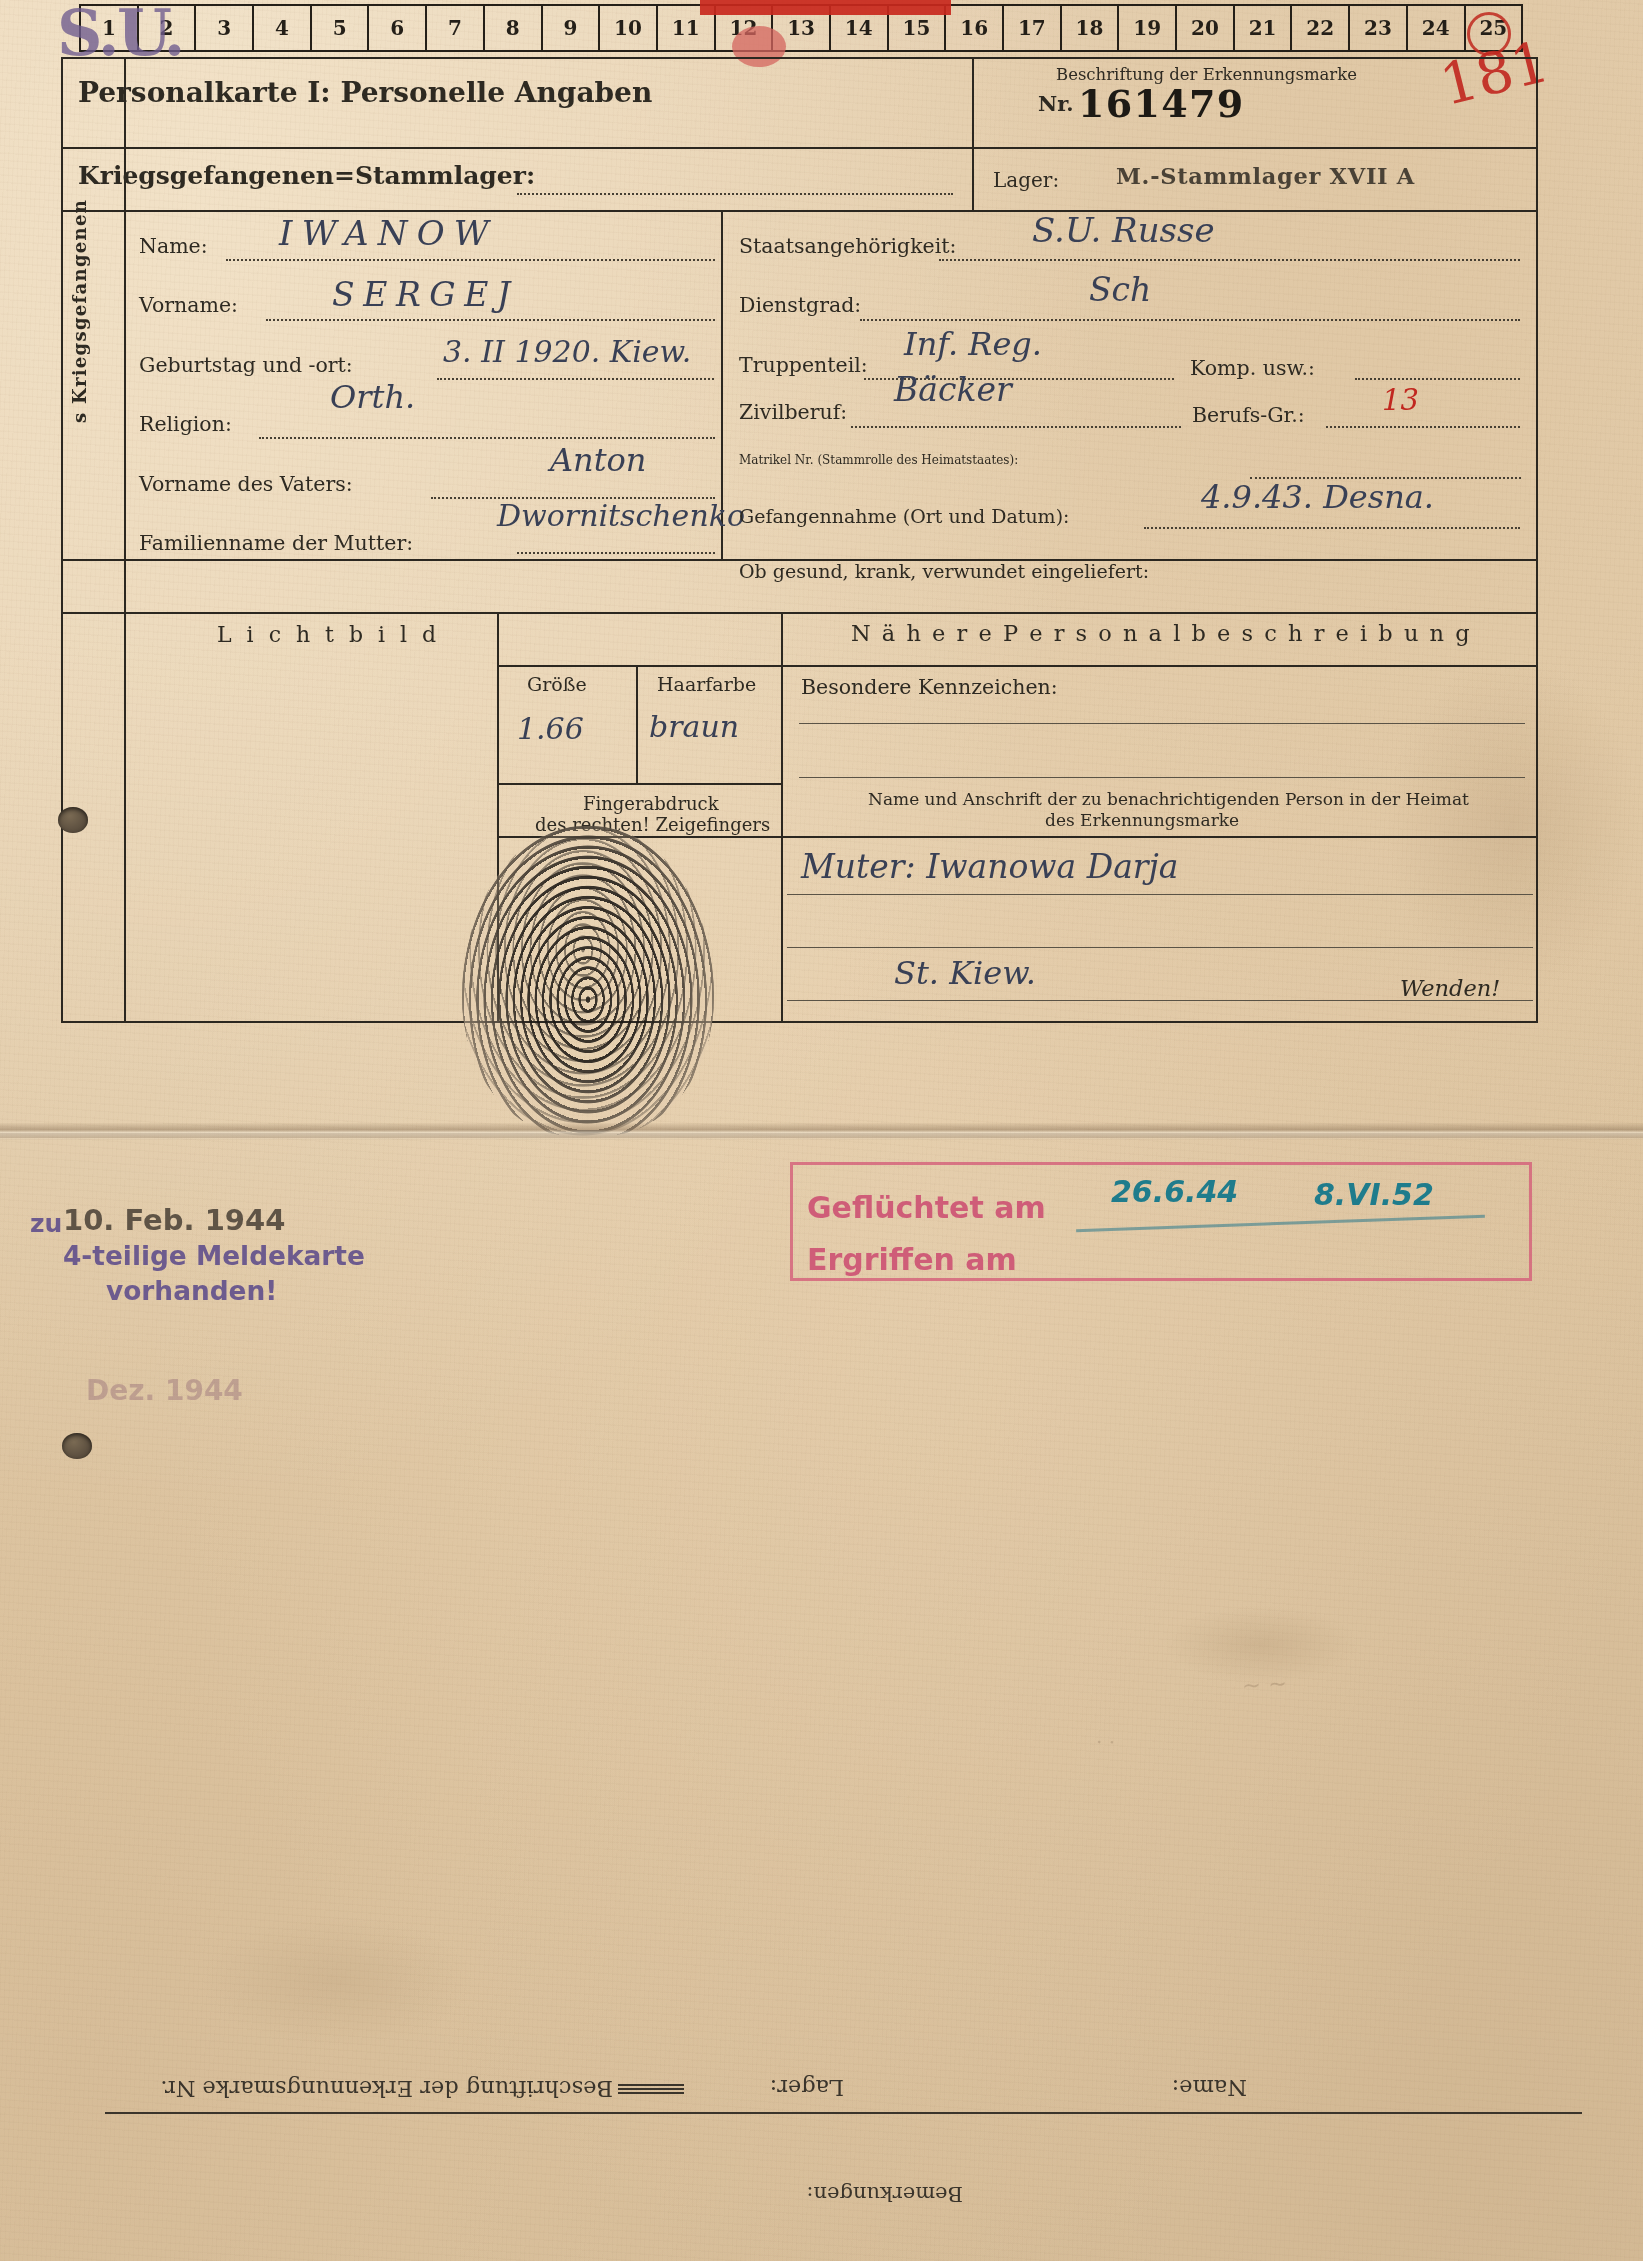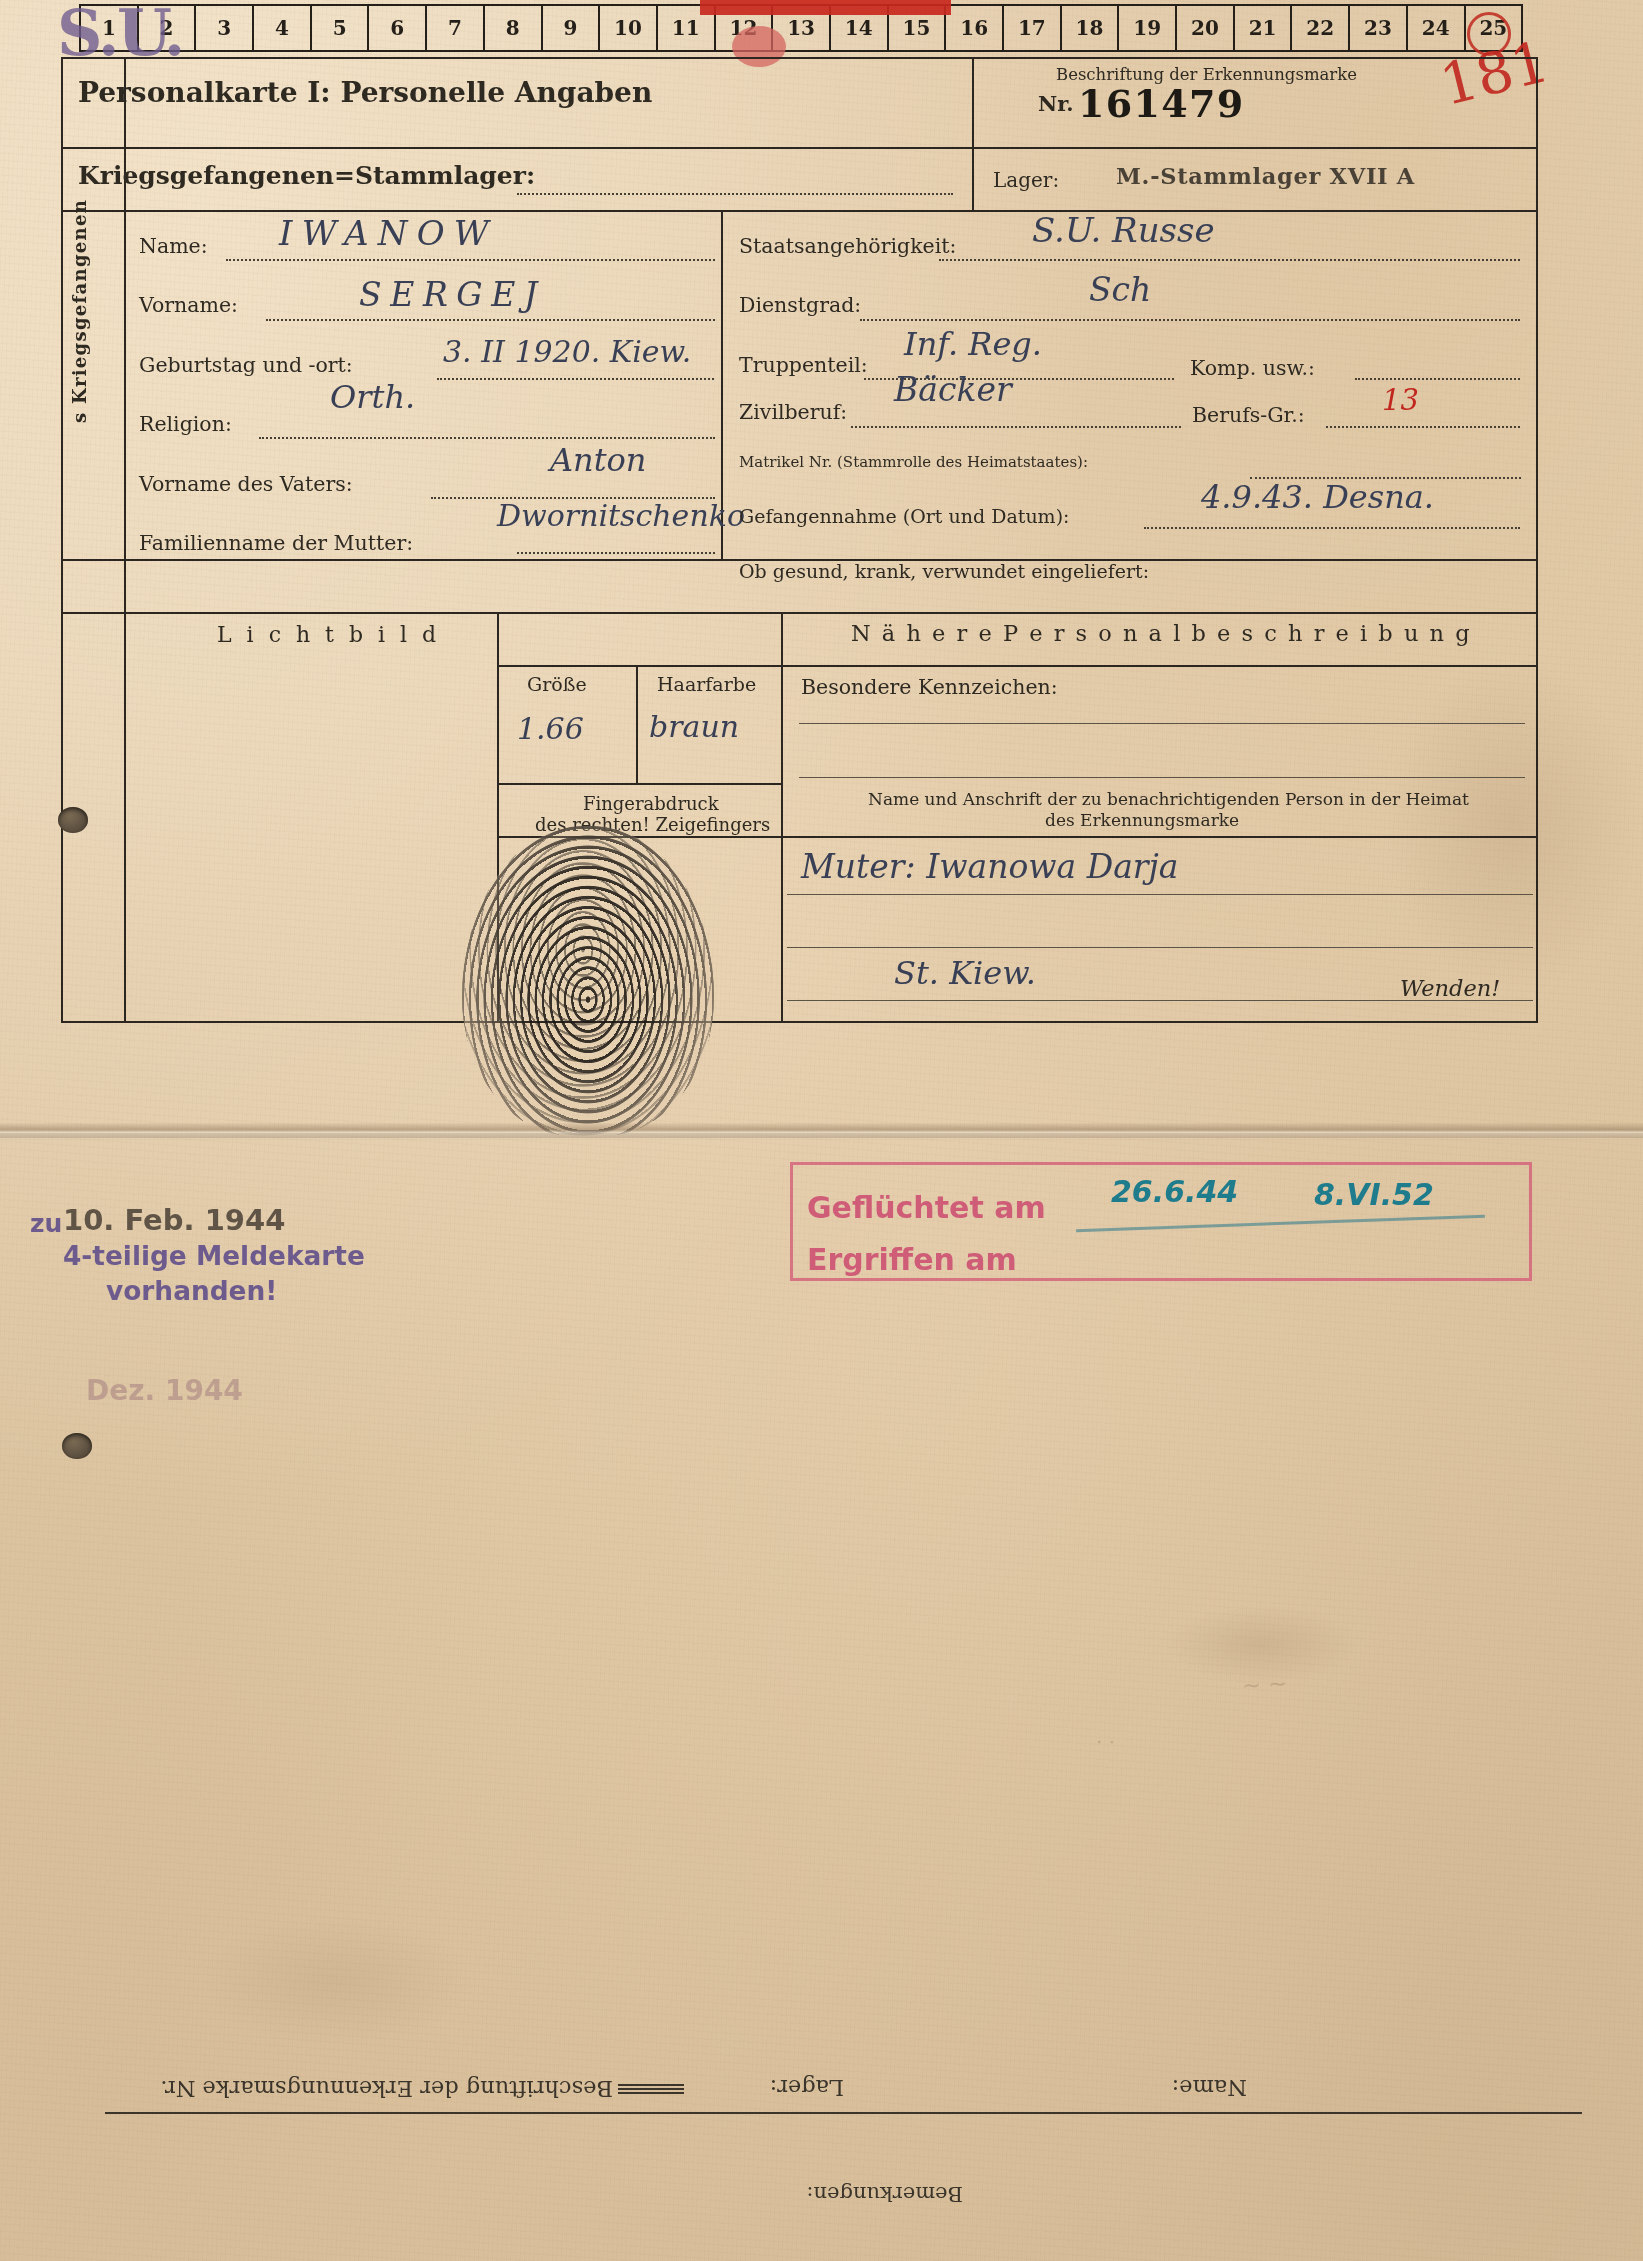--- a/index.html
+++ b/index.html
@@ -307,21 +307,21 @@
     <div class="dots" style="left:456px;top:136px;width:436px;"></div>
     <div class="lbl" style="left:932px;top:111px;font-size:20px;">Lager:</div>
     <div class="lbl bl" style="left:1055px;top:106px;font-size:22.5px;color:#4a4236;letter-spacing:0.7px;">M.-Stammlager XVII A</div>
 
     <div class="lbl" style="left:78px;top:177px;font-size:20.5px;">Name:</div>
     <div class="dots" style="left:165px;top:202px;width:489px;"></div>
     <div class="hw" style="left:218px;top:156px;font-size:34px;letter-spacing:9.2px;">IWANOW</div>
 
     <div class="lbl" style="left:78px;top:236px;font-size:20.5px;">Vorname:</div>
     <div class="dots" style="left:205px;top:262px;width:449px;"></div>
-    <div class="hw" style="left:271px;top:218px;font-size:33px;letter-spacing:8.6px;margin-left:27px;">SERGEJ</div>
+    <div class="hw" style="left:271px;top:218px;font-size:33px;letter-spacing:8.6px;">SERGEJ</div>
 
     <div class="lbl" style="left:78px;top:296px;font-size:20.5px;">Geburtstag und -ort:</div>
     <div class="dots" style="left:376px;top:321px;width:277px;"></div>
     <div class="hw" style="left:382px;top:277px;font-size:30px;">3. II 1920. Kiew.</div>
 
     <div class="lbl" style="left:78px;top:355px;font-size:20.5px;">Religion:</div>
     <div class="dots" style="left:198px;top:380px;width:456px;"></div>
     <div class="hw" style="left:269px;top:321px;font-size:32px;">Orth.</div>
 
     <div class="lbl" style="left:78px;top:415px;font-size:20.5px;">Vorname des Vaters:</div>
@@ -346,21 +346,21 @@
     <div class="lbl" style="left:1129px;top:299px;font-size:20.5px;">Komp. usw.:</div>
     <div class="dots" style="left:1294px;top:321px;width:165px;"></div>
 
     <div class="lbl" style="left:678px;top:343px;font-size:20.5px;">Zivilberuf:</div>
     <div class="dots" style="left:790px;top:369px;width:330px;"></div>
     <div class="hw" style="left:833px;top:313px;font-size:33px;">Bäcker</div>
     <div class="lbl" style="left:1131px;top:346px;font-size:20.5px;">Berufs-Gr.:</div>
     <div class="dots" style="left:1265px;top:369px;width:194px;"></div>
     <div class="hw" style="left:1321px;top:326px;font-size:29px;color:#c1271f;">13</div>
 
-    <div class="lbl" style="left:678px;top:396px;font-size:15px;">Matrikel Nr. (Stammrolle des Heimatstaates):</div>
+    <div class="lbl" style="left:678px;top:396px;font-size:12px;">Matrikel Nr. (Stammrolle des Heimatstaates):</div>
     <div class="dots" style="left:1189px;top:420px;width:271px;"></div>
 
     <div class="lbl" style="left:678px;top:448px;font-size:19px;">Gefangennahme (Ort und Datum):</div>
     <div class="dots" style="left:1083px;top:470px;width:376px;"></div>
     <div class="hw" style="left:1117px;top:421px;font-size:32px;margin-left:23px;">4.9.43.  Desna.</div>
 
     <div class="lbl" style="left:678px;top:503px;font-size:19px;">Ob gesund, krank, verwundet eingeliefert:</div>
 
     <div class="ln vl" style="left:436px;top:555px;height:409px;"></div>
     <div class="ln vl" style="left:720px;top:555px;height:409px;"></div>

